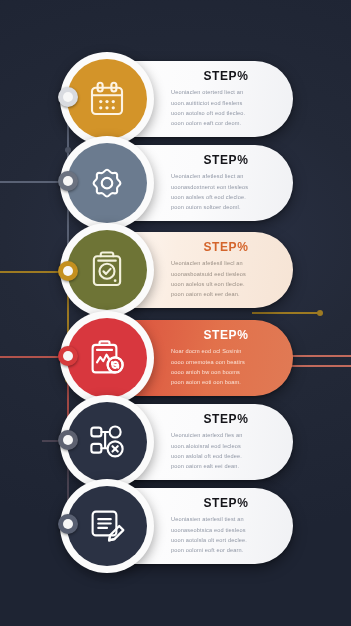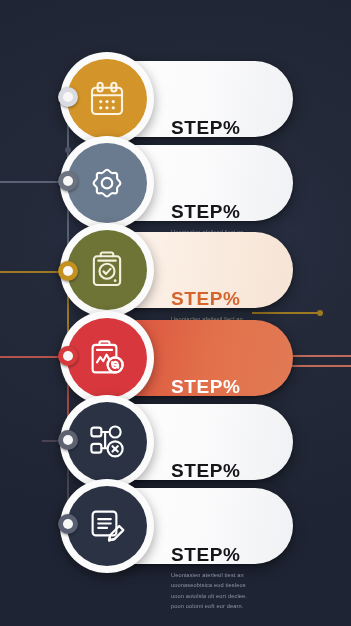--- a/index.html
+++ b/index.html
@@ -101,27 +101,26 @@
   }
 
   .card-text {
     position: absolute;
     left: 95px;
     right: 12px;
     top: 9px;
   }
 
   .card-title {
-    font-size: 19px;
+    font-size: 12px;
     font-weight: bold;
     letter-spacing: 0.6px;
-    text-align: left;
+    text-align: center;
     line-height: 1.1;
     margin-bottom: 4px;
-    margin-top: 48px;
   }
 
   .card-body {
     font-size: 5.6px;
     line-height: 1.85;
     letter-spacing: 0.15px;
     text-align: left;
   }
   .card-body div { white-space: nowrap; }
 

